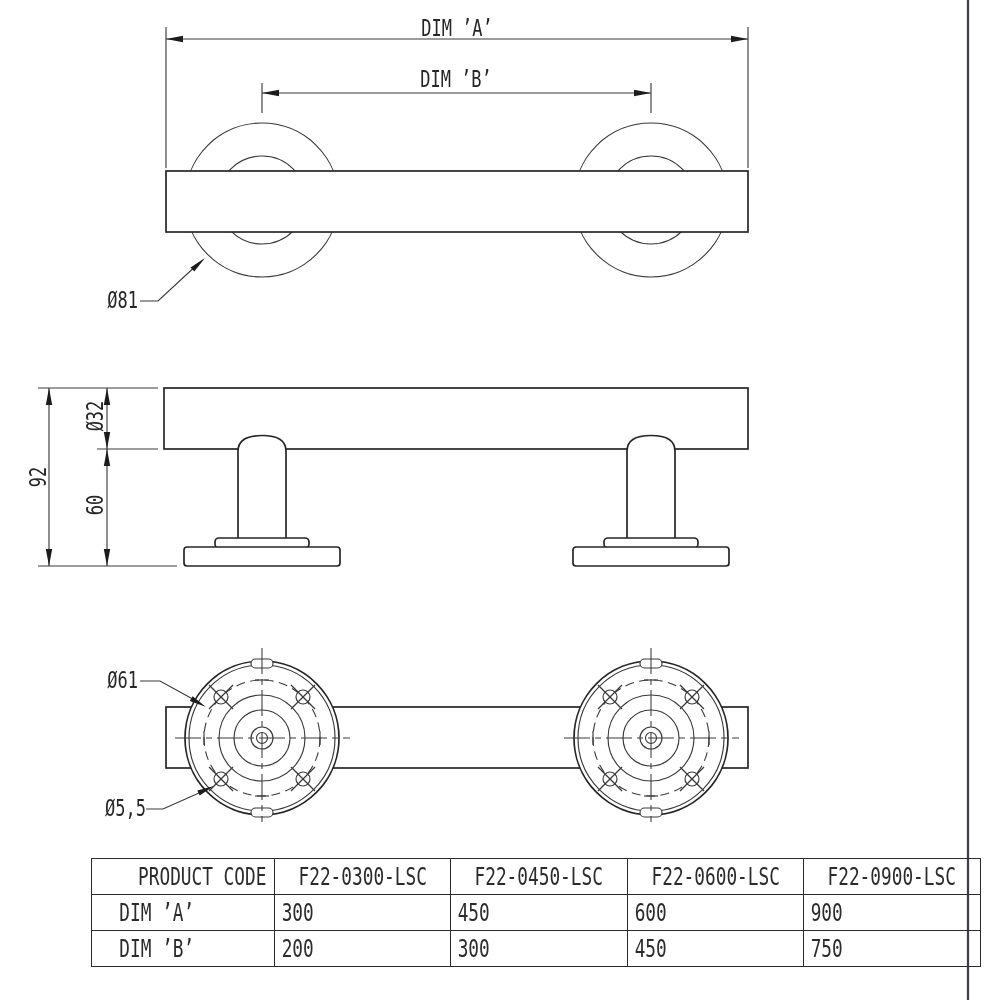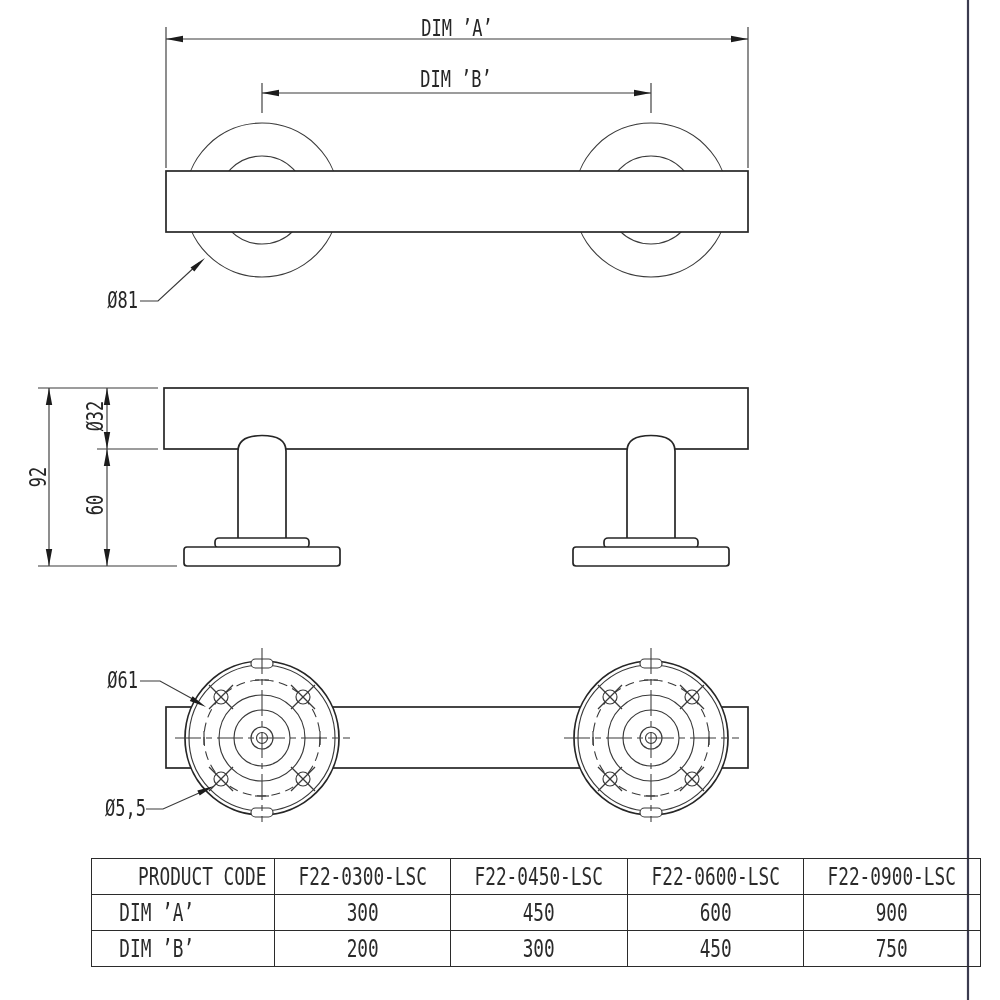--- a/index.html
+++ b/index.html
@@ -12,21 +12,21 @@
   .thinw{stroke:#3a3a3a;stroke-width:1.15;fill:#ffffff;}
   .dash{stroke:#3a3a3a;stroke-width:1.1;fill:none;stroke-dasharray:9 5.5;}
   .cl{stroke:#3a3a3a;stroke-width:1.05;fill:none;stroke-dasharray:26 5 6 5;}
   .arr{fill:#1c1c1c;stroke:none;}
   .frame{stroke:#3b3b4f;stroke-width:2.2;}
   table.size{position:absolute;left:91px;top:858px;border-collapse:collapse;
              table-layout:fixed;}
   table.size td{border:1.8px solid #2b2b2b;height:33px;font-size:24px;
                 color:#2b2b2b;overflow:hidden;}
   td.lbl{text-align:left;padding-right:6px;}
-  td.val{text-align:center;}
+  td.val{}
   .cnd{display:inline-block;transform:scaleX(.74);transform-origin:center;
        white-space:nowrap;}
   td.lbl .cnd{transform-origin:right center;}
 </style>
 </head>
 <body>
 
 <svg width="1000" height="1000" viewBox="0 0 1000 1000">
 
   <line class="frame" x1="968" y1="0" x2="968" y2="1000"></line>

